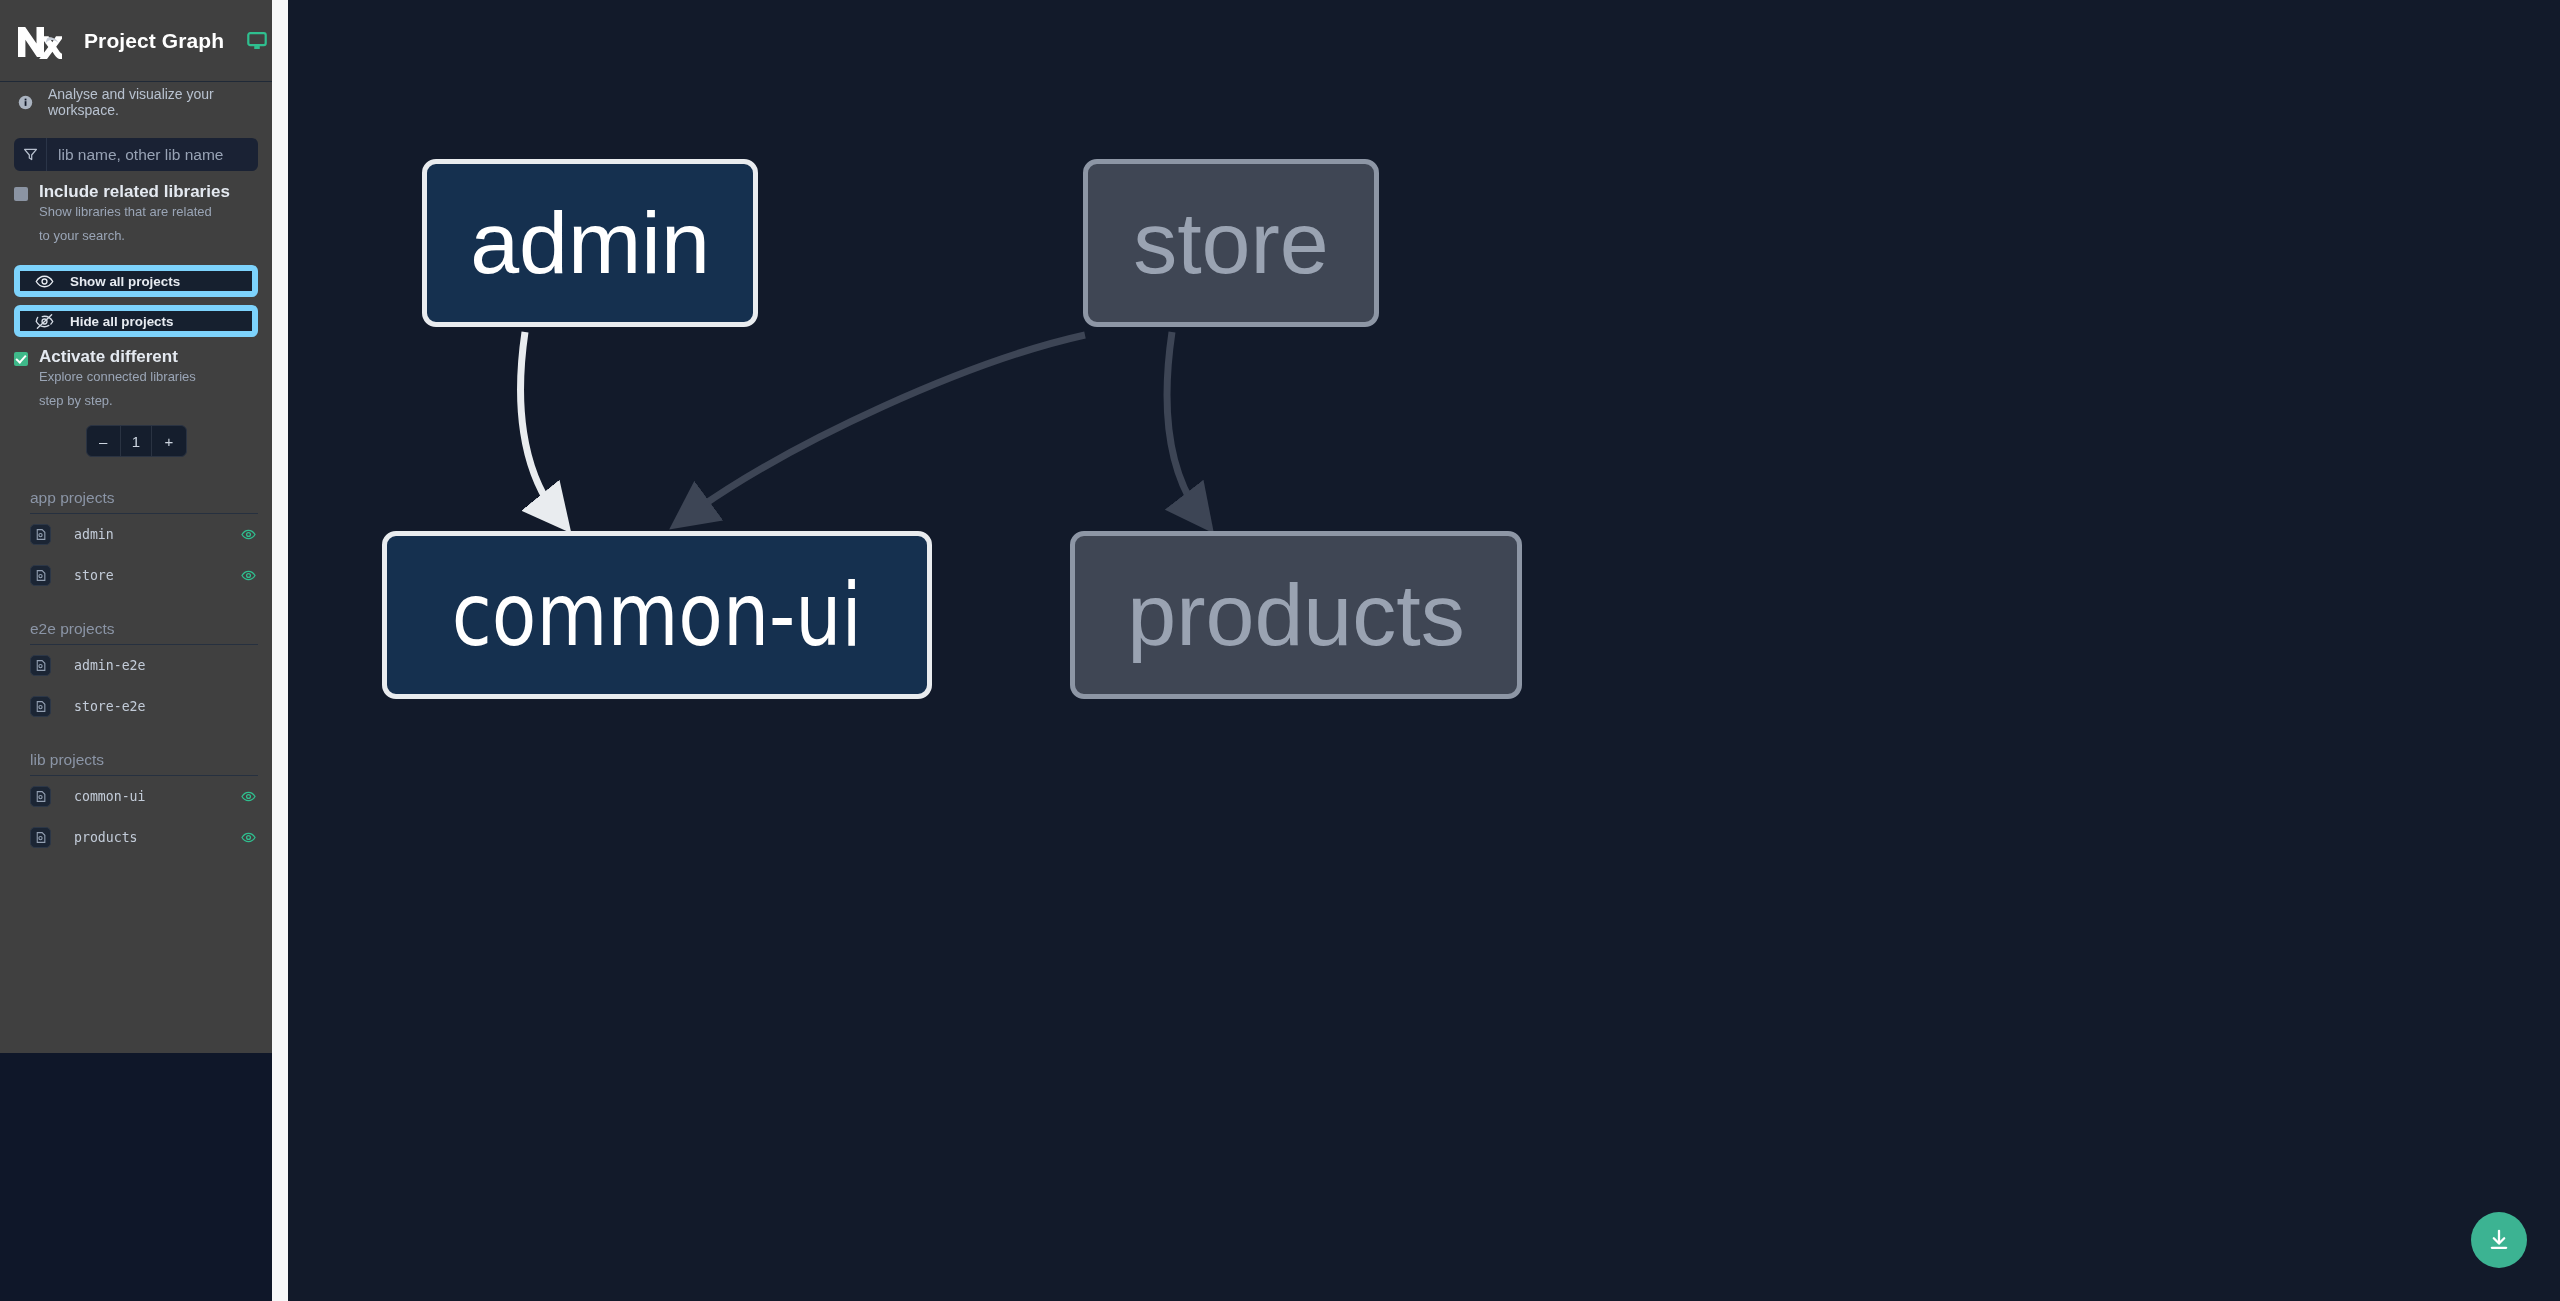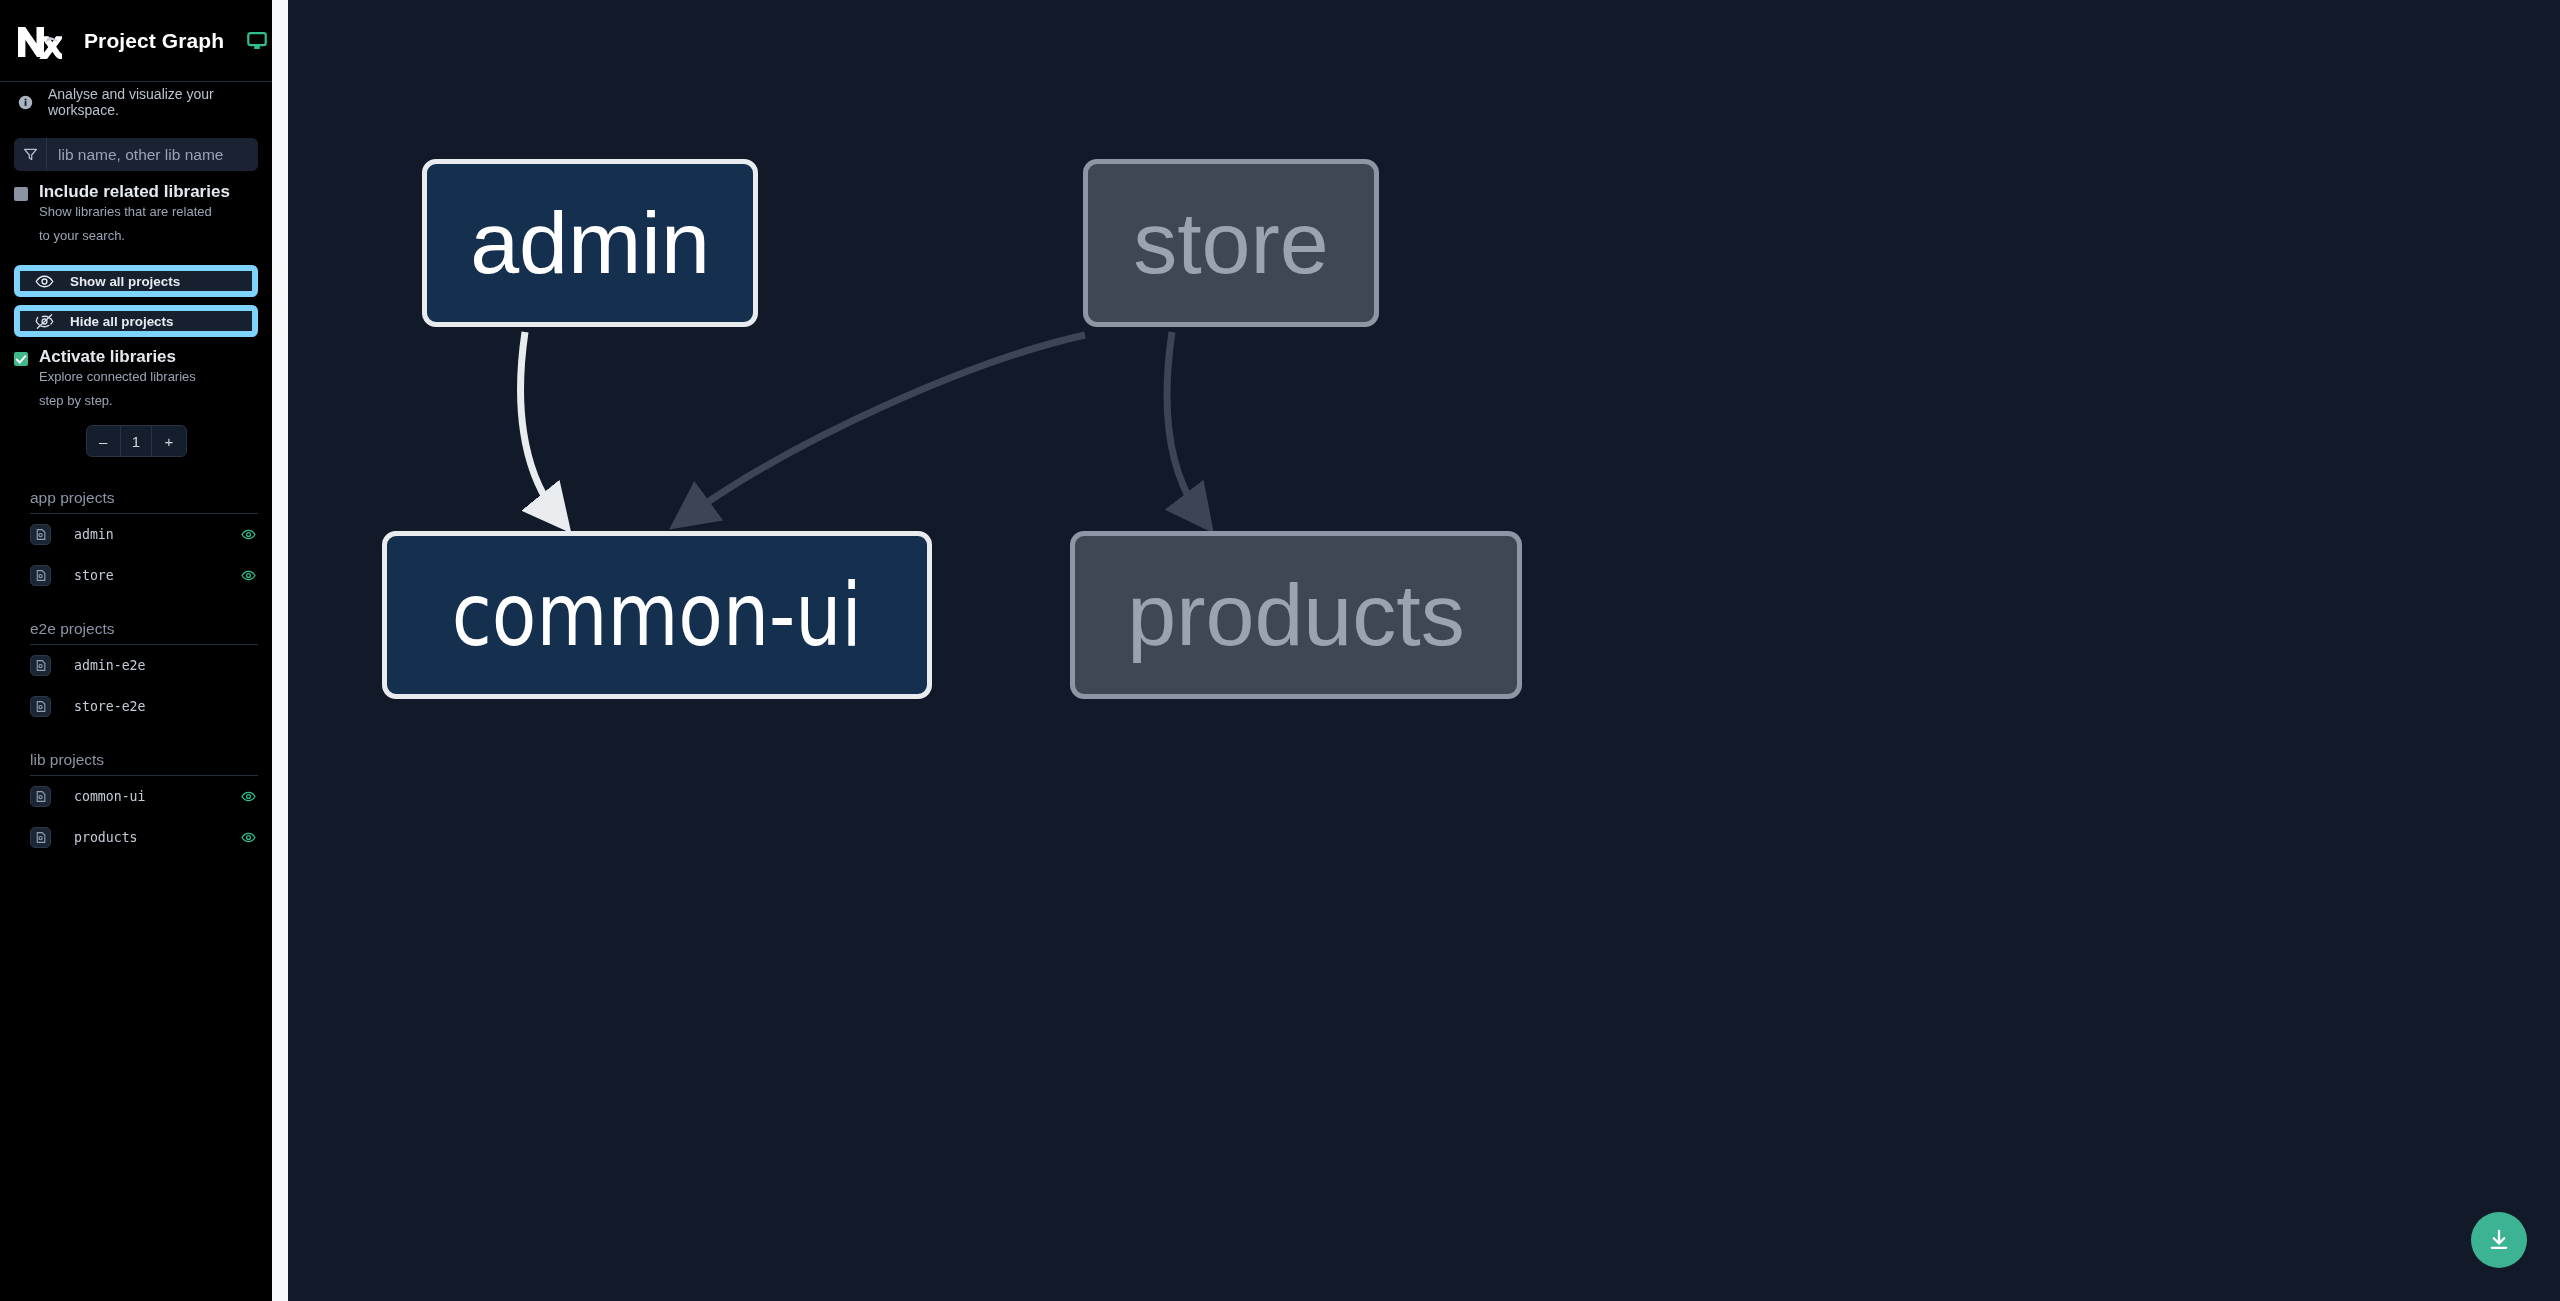--- a/index.html
+++ b/index.html
@@ -7,22 +7,22 @@
     width: 2560px; height: 1301px;
     background: #0f1729;
     font-family: "Liberation Sans", sans-serif;
     overflow: hidden;
   }
   #app { position: relative; width: 2560px; height: 1301px; display: flex; }
 
   
   .sidebar {
     position: relative;
-    width: 272px; height: 1301px;
-    background: #000000;
+    width: 272px; height: 1053px;
+    background: #404040;
     flex: 0 0 272px;
     display: flex; flex-direction: column;
   }
   .sidebar-scroll-strip {
     position: absolute; left: 272px; top: 0;
     width: 16px; height: 1301px;
     background: #f7f8f9;
     z-index: 5;
   }
   .brand-bar {
@@ -243,21 +243,21 @@
           </svg>
         </span>
         <span class="pbtn-label">Hide all projects</span>
       </div>
     </div>
 
 
     <div class="checkbox-row" style="padding-top:12px;">
       <span class="cbox checked"></span>
       <div class="cb-texts">
-        <div class="cb-title">Activate libraries</div>
+        <div class="cb-title">Activate different</div>
         <div class="cb-sub">Explore connected libraries step by step.</div>
       </div>
     </div>
 
     <div class="stepper">
       <div class="step-btn">–</div>
       <div class="step-val">1</div>
       <div class="step-btn">+</div>
     </div>
 

